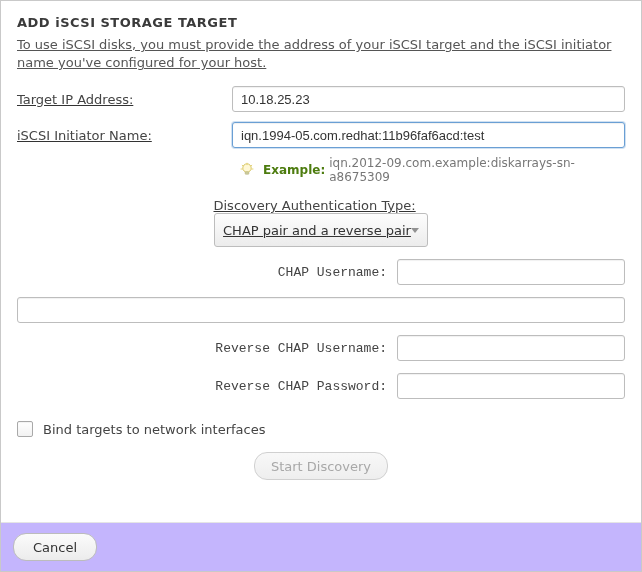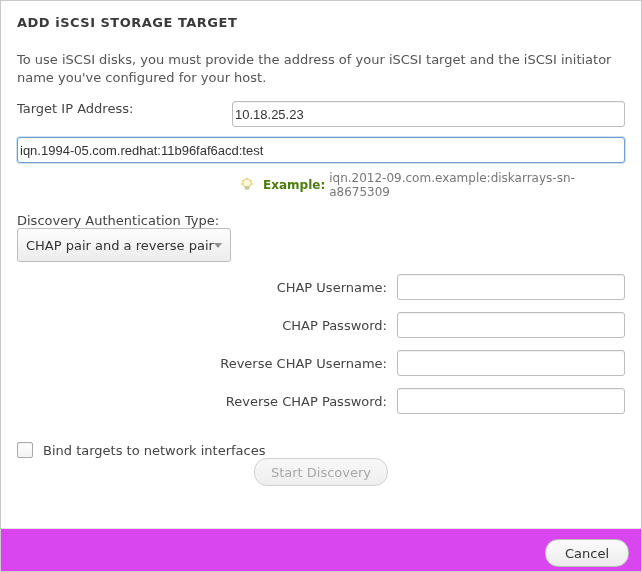--- a/index.html
+++ b/index.html
@@ -24,48 +24,50 @@
     display: flex;
     flex-direction: column;
     padding: 14px 16px 12px 16px;
     box-sizing: border-box;
   }
   .title {
     letter-spacing: 0.5px;
     font-weight: bold;
     font-size: 13px;
     color: #3a3a3a;
-    margin-bottom: 21px;
+    margin-bottom: 6px;
   }
   .subtitle {
     color: #555;
     line-height: 1.4;
     margin-bottom: 14px;
+    text-decoration: underline;
   }
 
   .form-row {
     display: flex;
-    align-items: flex-start;
+    align-items: center;
     margin-bottom: 10px;
+    text-decoration: underline;
   }
   .form-row .label {
     color: #444;
   }
   .label-col {
     width: 215px;
   }
   .input-col {
     flex: 1;
   }
 
   input[type=text], input[type=password] {
     width: 100%;
     box-sizing: border-box;
     height: 26px;
-    padding: 3px 2px;
+    padding: 3px 8px;
     border: 1px solid #bdbdbd;
     border-radius: 3px;
     background: #fff;
     font-size: 13px;
     color: #333;
     outline: none;
     box-shadow: inset 0 1px 1px rgba(0,0,0,0.06);
   }
   input.focused {
     border-color: #6a9fd4;
@@ -115,20 +117,21 @@
     display: flex;
     align-items: center;
     margin-bottom: 12px;
   }
   .chap-row .clabel {
     width: 380px;
     text-align: right;
     padding-right: 10px;
     color: #444;
     box-sizing: border-box;
+    font-family: Liberation Mono, monospace;
   }
   .chap-row .cinput { flex:1; }
 
   .bind-row {
     display:flex;
     align-items:center;
     margin-top: 2px;
     color:#444;
   }
   .bind-row .chk {
@@ -161,24 +164,23 @@
   }
   button.btn:disabled, button.btn.disabled {
     color: #a8a8a8;
     background: linear-gradient(#f8f8f8, #eeeeee);
     border-color: #d0d0d0;
     cursor: default;
   }
 
   .footer {
     border-top: 1px solid #e5e5e5;
-    background: #d946ef;
+    background: #c4b5fd;
     padding: 10px 12px;
     display:flex;
-    justify-content:flex-end;
     gap: 10px;
     box-sizing:border-box;
   }
   .footer button { min-width: 84px; }
 </style>
 </head>
 <body>
 
 <div class="dialog">
 
@@ -186,20 +188,21 @@
   <div class="subtitle">To use iSCSI disks, you must provide the address of your iSCSI target and the iSCSI initiator name you've configured for your host.</div>
 
   <div class="form-row">
     <div class="label label-col">Target IP Address:</div>
     <div class="input-col">
       <input type="text" value="10.18.25.23" style="">
     </div>
   </div>
 
   <div class="form-row" style="margin-bottom:4px;">
+    <div class="label label-col">iSCSI Initiator Name:</div>
     <div class="input-col">
       <input type="text" class="focused" value="iqn.1994-05.com.redhat:11b96faf6acd:test" style="">
     </div>
   </div>
 
   <div class="example-row">
     <span class="bulb">
       <svg width="16" height="16" viewBox="0 0 16 16">
         <circle cx="8" cy="6" r="4.2" fill="#fff8d6" stroke="#d8c86b" stroke-width="1"></circle>
         <rect x="6.2" y="9.8" width="3.6" height="2.4" rx="0.5" fill="#cfcfa0" stroke="#b6b07a" stroke-width="0.6"></rect>
@@ -219,28 +222,27 @@
       </div>
     </div>
   </div>
 
   <div class="chap-block">
     <div class="chap-row">
       <div class="clabel">CHAP Username:</div>
       <div class="cinput"><input type="text" value="" style=""></div>
     </div>
     <div class="chap-row">
-      <div class="clabel">CHAP Password:</div>
       <div class="cinput"><input type="password" value="" style=""></div>
     </div>
     <div class="chap-row">
       <div class="clabel">Reverse CHAP Username:</div>
       <div class="cinput"><input type="text" value="" style=""></div>
     </div>
-    <div class="chap-row" style="">
+    <div class="chap-row" style="margin-bottom:6px;">
       <div class="clabel">Reverse CHAP Password:</div>
       <div class="cinput"><input type="password" value="" style=""></div>
     </div>
   </div>
 
   <div class="bind-row">
     <span class="chk"></span>
     <span>Bind targets to network interfaces</span>
   </div>
 

